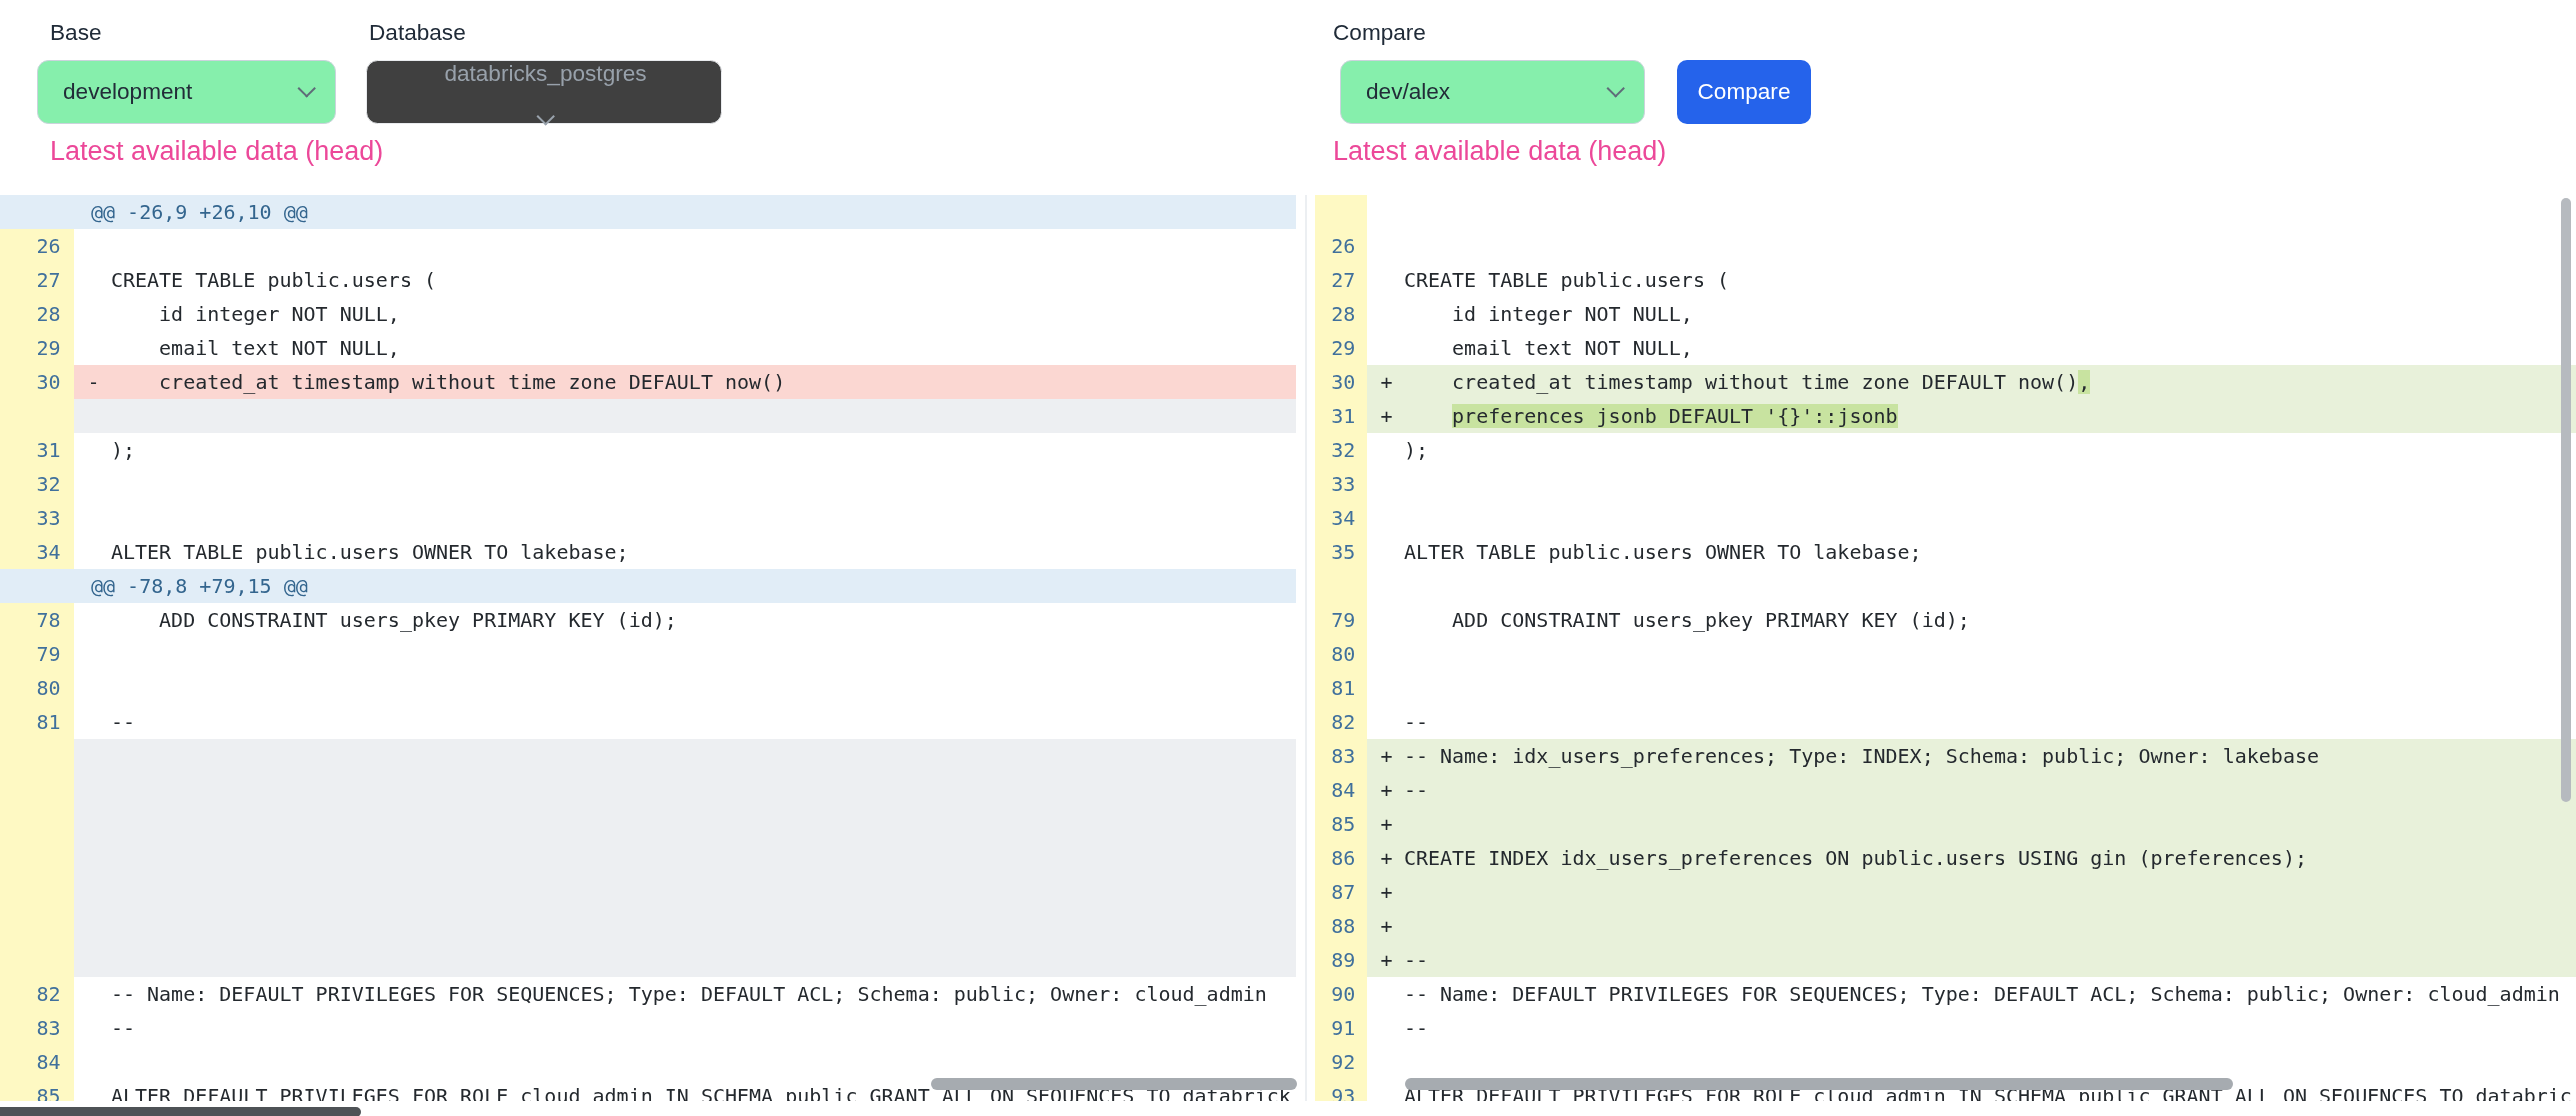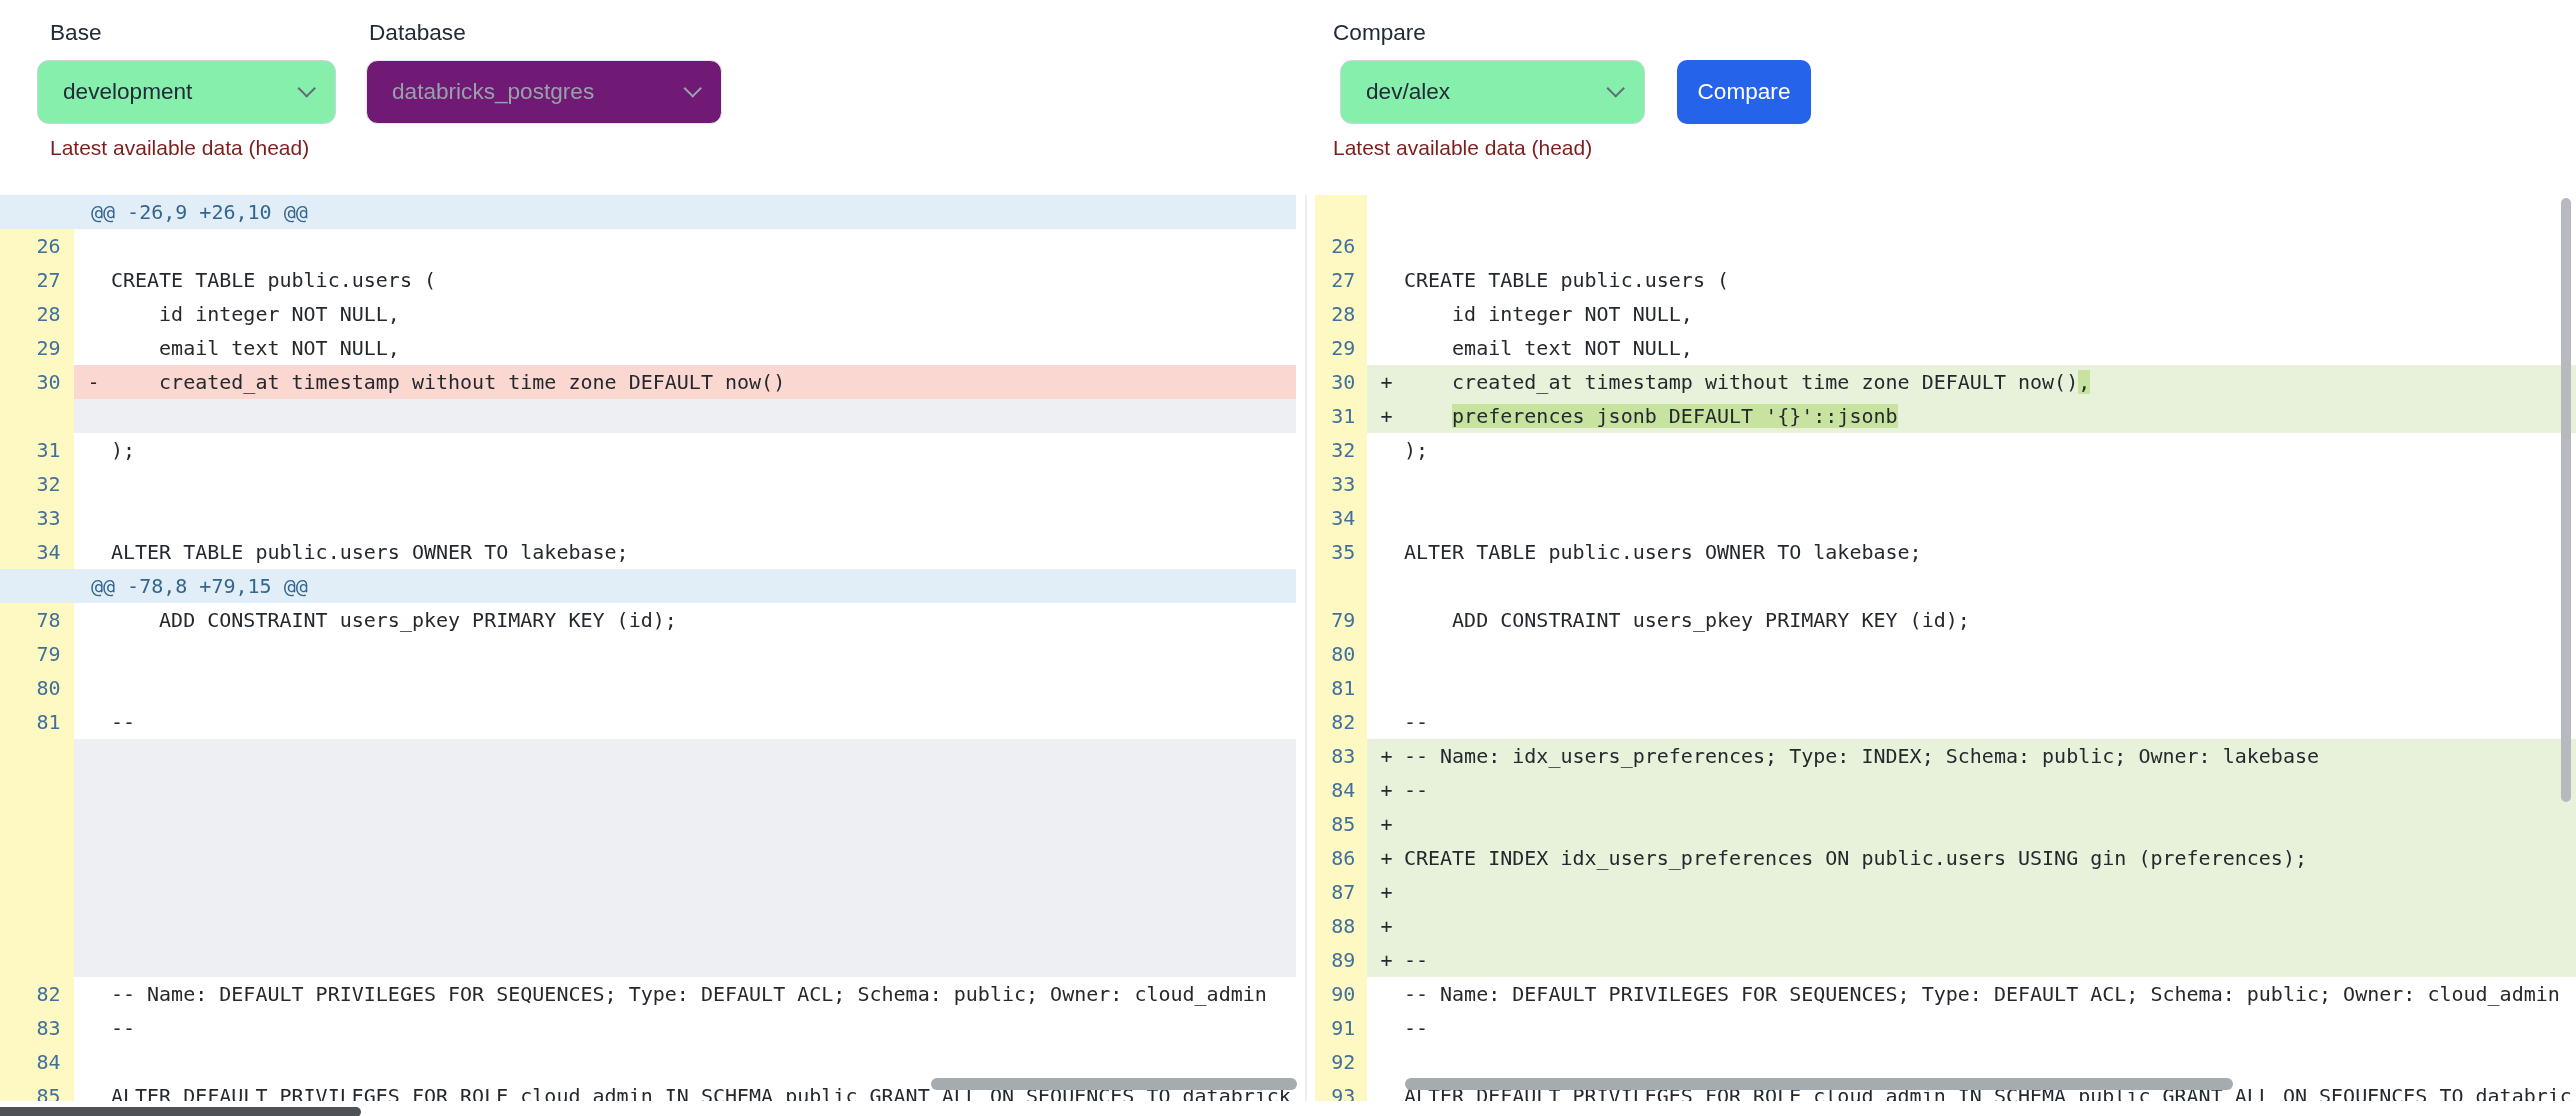--- a/index.html
+++ b/index.html
@@ -2,26 +2,26 @@
 <html style="--accent: #2563eb; --added-bg: #e8f1da; --added-hl: #c8e3a0; --removed-bg: #fbd7d2; --filler-bg: #edeff2; --hunk-bg: #e1edf7; --hunk-text: #33658e; --line-number: #40709c; --code-text: #24292e;font-size:13.4px"><head>
 <meta charset="utf-8">
 <style>
   * { margin:0; padding:0; box-sizing:border-box; }
   html,body { width:2576px; height:1117px; background:#ffffff; overflow:hidden;
     font-family:"Liberation Sans","DejaVu Sans",sans-serif; }
   .wrap { position:relative; width:2576px; height:1117px; }
 
   
   .field-label { position:absolute; font-size:22.6px; font-weight:500; color:#202b38; }
-  .field-sub   { position:absolute; font-size:21px; color:#7f1d1d; }
+  .field-sub   { position:absolute; font-size:27px; color:#ec4899; }
   .select { position:absolute; height:64px; background:#86efac; border:1.7px solid #cbd3dc;
     border-radius:11.7px; display:flex; align-items:center; justify-content:space-between;
     padding:0 22px 0 25px; cursor:pointer; }
   .select-value { font-size:22.6px; color:#222c38; white-space:nowrap; }
-  .select.disabled { background:#701a75; border-color:#e9ebee; }
+  .select.disabled { background:#404040; border-color:#e9ebee;flex-direction:column; }
   .select.disabled .select-value { color:#98a1ab; }
   .chevron { width:13.4px; height:13.4px; border-right:2.5px solid #5f6b78; border-bottom:2.5px solid #5f6b78;
     transform:rotate(45deg); margin-top:-6.7px; flex:0 0 auto; }
   .select.disabled .chevron { border-color:#9aa3ad; }
   .compare-btn { position:absolute; left:1677px; top:60px; width:134px; height:64px;
     background:var(--accent,#2563eb); color:#fff; border:none; border-radius:10px;
     font-size:22.6px; font-weight:500; font-family:inherit; cursor:pointer; }
 
   #base-label     { left:50px;  top:20px; }
   #base-select    { left:37px;  top:60px; width:299px; }

